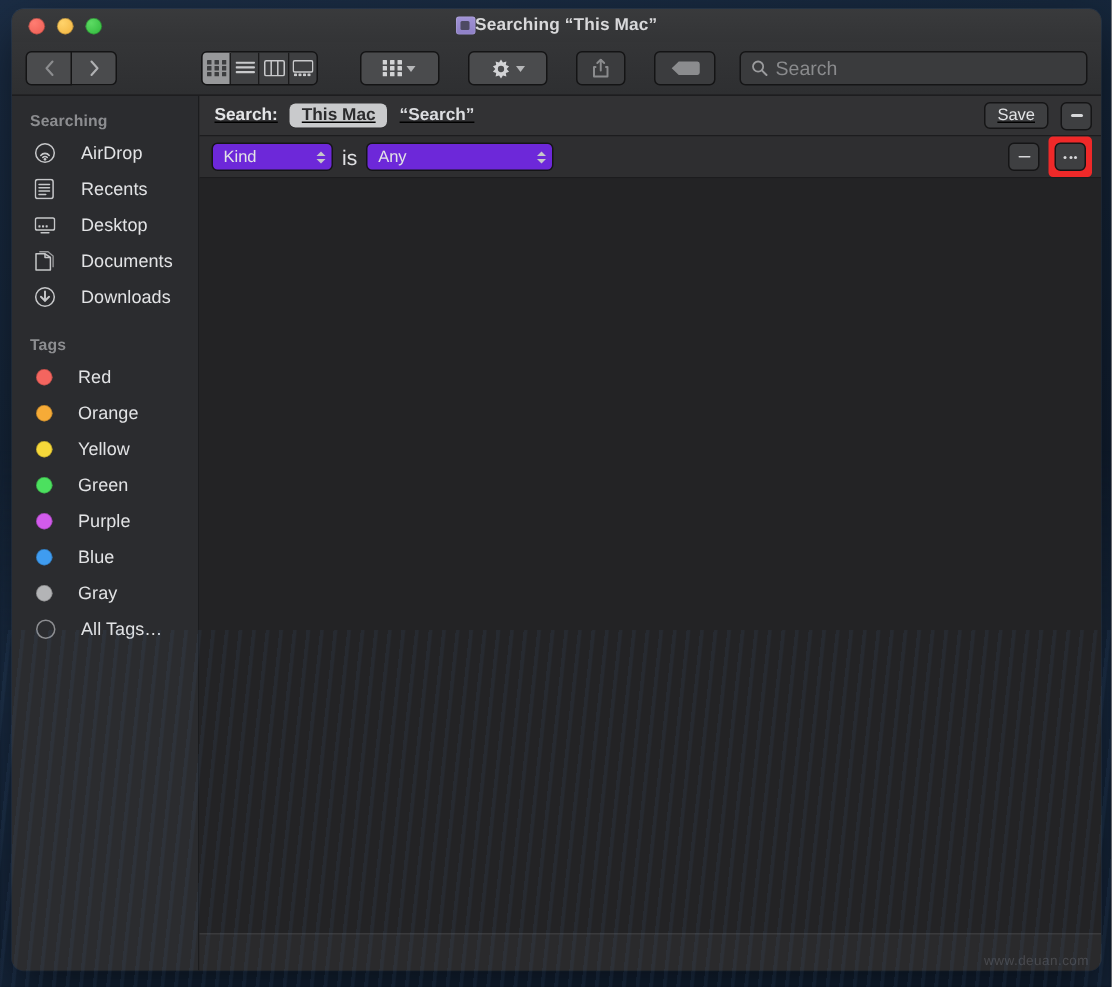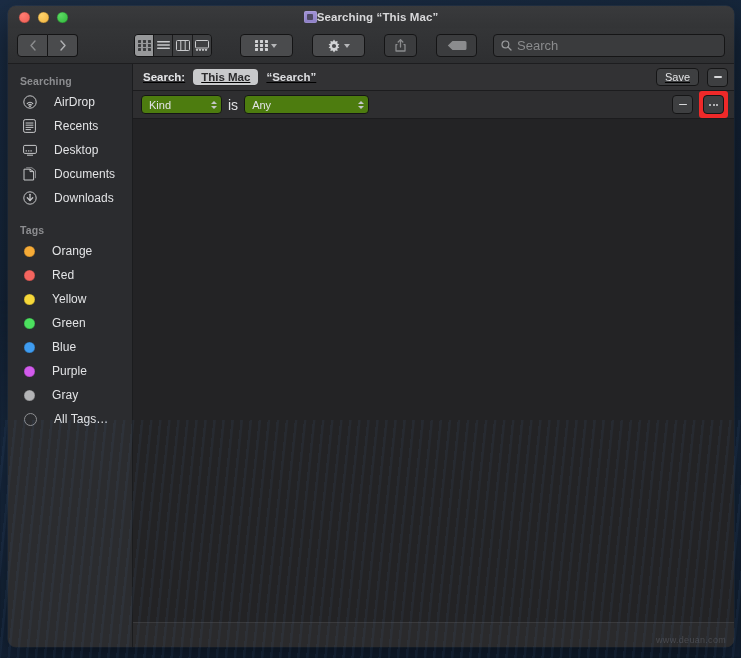--- a/index.html
+++ b/index.html
@@ -309,21 +309,21 @@
     flex: 0 0 27px;
     background: #2e2e30;
     border-bottom: 0.5px solid #1c1c1e;
     display: flex;
     align-items: center;
     padding: 0 6px 0 8px;
     gap: 6px;
   }
   .popup {
     height: 17px;
-    background: #4d7c0f;
+    background: #6d28d9;
     border: 0.5px solid #151516;
     border-radius: 4px;
     display: flex;
     align-items: center;
     justify-content: space-between;
     padding: 0 4px 0 7px;
     gap: 6px;
   }
   .popup .pv {
     font-size: 11px;
@@ -583,42 +583,42 @@
               <path d="M7 3.3 L7 9.3" stroke="#c6c7c9" stroke-width="1.3" stroke-linecap="round"></path>
               <path d="M4.3 6.8 L7 9.5 L9.7 6.8" fill="none" stroke="#c6c7c9" stroke-width="1.3" stroke-linecap="round" stroke-linejoin="round"></path>
             </svg>
           </span>
           <span class="lbl">Downloads</span>
         </div>
 
         <div class="sb-header" style="margin-top:9px">Tags</div>
 
         <div class="sb-item">
+          <span class="tag-dot" style="background:#f4655f"></span>
+          <span class="lbl">Red</span>
+        </div>
+        <div class="sb-item">
           <span class="tag-dot" style="background:#f6ab37"></span>
           <span class="lbl">Orange</span>
         </div>
         <div class="sb-item">
-          <span class="tag-dot" style="background:#f4655f"></span>
-          <span class="lbl">Red</span>
-        </div>
-        <div class="sb-item">
           <span class="tag-dot" style="background:#f6d83a"></span>
           <span class="lbl">Yellow</span>
         </div>
         <div class="sb-item">
           <span class="tag-dot" style="background:#4ce05f"></span>
           <span class="lbl">Green</span>
         </div>
         <div class="sb-item">
+          <span class="tag-dot" style="background:#d25bec"></span>
+          <span class="lbl">Purple</span>
+        </div>
+        <div class="sb-item">
           <span class="tag-dot" style="background:#3f9cf0"></span>
           <span class="lbl">Blue</span>
-        </div>
-        <div class="sb-item">
-          <span class="tag-dot" style="background:#d25bec"></span>
-          <span class="lbl">Purple</span>
         </div>
         <div class="sb-item">
           <span class="tag-dot" style="background:#b3b4b6"></span>
           <span class="lbl">Gray</span>
         </div>
         <div class="sb-item">
           <span class="tag-dot hollow"></span>
           <span class="lbl">All Tags…</span>
         </div>
 

